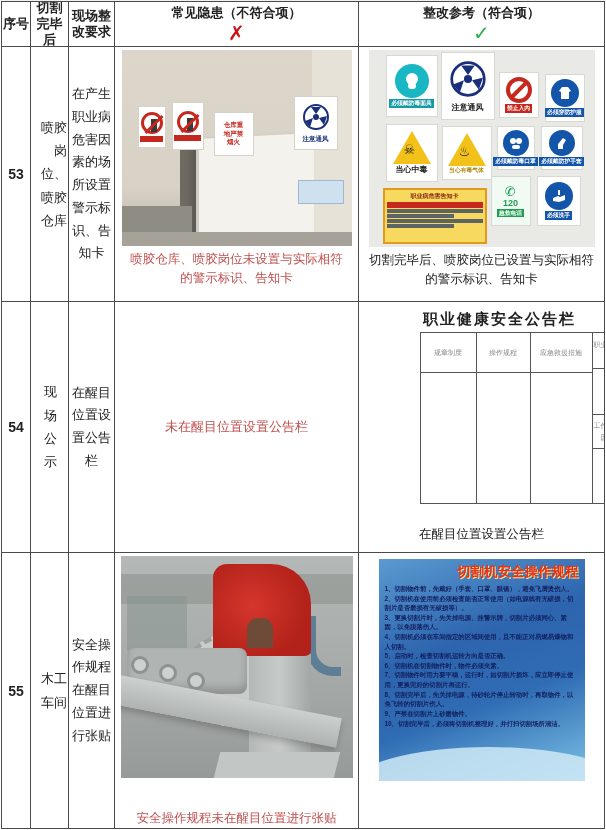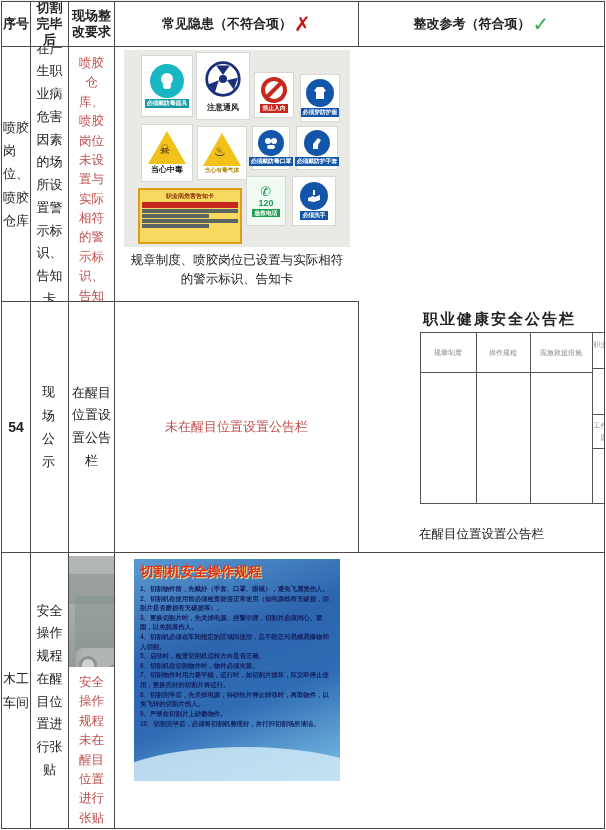--- a/index.html
+++ b/index.html
@@ -10,25 +10,25 @@
   .trow { display:grid; grid-template-columns:29px 38px 46px 244px 1fr; }
   .trow > .cell { border-right:1px solid #4a4a4a; border-bottom:1px solid #4a4a4a; overflow:hidden; }
   .trow > .cell:last-child { border-right:none; }
   .trow.last > .cell { border-bottom:none; }
   .hdr { height:45px; }
   .r53 { height:255px; }
   .r54 { height:251px; }
   .r55 { height:275px; }
   .cell { display:flex; flex-direction:column; align-items:center; justify-content:center; }
   .hcell { font-size:13px; font-weight:bold; text-align:center; line-height:1.25; color:#222; }
-  .hflex { flex-direction:row; gap:2px; }
+  .hflex { flex-direction:column; gap:2px; }
   .xmark { color:#cc1111; font-size:20px; font-weight:bold; line-height:1; }
   .vmark { color:#2fae4e; font-size:20px; font-weight:bold; line-height:1; }
   .numcell { font-size:14px; font-weight:bold; color:#222; }
-  .poscell { font-size:13px; color:#222; text-align:left; line-height:1.8; padding:0 1px; }
+  .poscell { font-size:13px; color:#222; text-align:right; line-height:1.8; padding:0 1px; }
   .onecol { width:1.15em; margin:0 auto; }
   .reqcell { font-size:13px; color:#222; text-align:center; line-height:1.75; padding:0 2px; }
   .imgcell { justify-content:flex-start; }
   .caption { font-size:12.5px; line-height:1.55; text-align:center; padding:0 10px; color:#222; }
   .caption.bad { color:#c0504f;text-align:center; }
   .badtext { font-size:13px; color:#c0504f; text-align:center; }
 
   
   .photoA { position:relative; width:230px; height:196px; margin:3px auto 4px; background:linear-gradient(180deg,#ddd7cb 0%,#d8d2c6 70%,#b9b4aa 100%); overflow:hidden; }
   .photoA .rwall { position:absolute; right:0; top:0; width:40px; height:100%; background:#e6e2d8; }
@@ -91,21 +91,21 @@
   .photoC .gearbox { position:absolute; left:6px; top:92px; width:120px; height:46px; background:#b0b4b2; border-radius:8px; box-shadow:inset 0 -6px 8px rgba(0,0,0,.2); }
   .photoC .gear1,.photoC .gear2,.photoC .gear3 { position:absolute; width:18px; height:18px; border-radius:50%; background:#cdd1cf; border:3px solid #8e9290; }
   .photoC .gear1 { left:10px; top:100px; } .photoC .gear2 { left:38px; top:108px; } .photoC .gear3 { left:66px; top:116px; }
   .photoC .bed { position:absolute; left:-10px; top:140px; width:230px; height:30px; background:linear-gradient(180deg,#ccd0ce,#aeb2b0); transform:rotate(11deg); box-shadow:0 4px 6px rgba(0,0,0,.2); }
   .photoC .base { position:absolute; left:96px; top:196px; width:120px; height:26px; background:#c2c6c4; transform:skewX(-14deg); }
   .photoC .hose { position:absolute; left:186px; top:60px; width:34px; height:60px; border-left:9px solid #5d7e94; border-bottom:9px solid #5d7e94; border-bottom-left-radius:26px; }
 
   
   .poster { position:relative; width:206px; height:222px; margin:6px auto 0; background:linear-gradient(160deg,#5a9ad0 0%,#2d64ae 38%,#2f6cb4 62%,#7cc2e6 100%); overflow:hidden; padding:4px 6px 2px; }
   .poster::after { content:""; position:absolute; left:-30px; bottom:-46px; width:280px; height:80px; background:#cfe9f6; border-radius:50%; opacity:.85; }
-  .ptitle { position:relative; font-size:13.5px; font-weight:bold; color:#e5301c; text-align:left; text-shadow:1px 1px 0 #f7e28a; margin-bottom:3px; z-index:2; }
+  .ptitle { position:relative; font-size:13.5px; font-weight:bold; color:#e5301c; text-align:right; text-shadow:1px 1px 0 #f7e28a; margin-bottom:3px; z-index:2; }
   .pitems { position:relative; z-index:2; }
   .pitem { font-size:6.4px; line-height:1.5; color:#121f5e; font-weight:bold; text-align:left; }
 
   .spacer { flex:1; }
 </style>
 </head>
 <body>
 
 <div class="page">
   <div class="tbl">
@@ -124,20 +124,23 @@
         <span>常见隐患（不符合项）</span>
         <span class="xmark">✗</span>
       </div>
       <div class="cell hcell hflex">
         <span>整改参考（符合项）</span>
         <span class="vmark">✓</span>
       </div>
     </div>
 
     <div class="trow r53">
+      <div class="cell numcell">
+          <span>53</span>
+        </div>
       <div class="cell poscell">
           <span>喷胶岗位、喷胶仓库</span>
         </div>
       <div class="cell reqcell">
           <span>在产生职业病危害因素的场所设置警示标识、告知卡</span>
         </div>
 
       <div class="cell imgcell">
         <div class="photoA">
           <div class="rwall"></div>
@@ -254,21 +257,21 @@
           <div class="scard" style="left:168px; top:126px; width:44px; height:50px;">
             <div class="circ c-blue" style="width:28px; height:28px;">
               <svg width="16" height="16" viewBox="0 0 16 16">
                   <path d="M2 10 l5 -2 2 1 5 -2 v5 l-6 2 -6 -1 Z" fill="#fff"></path>
                   <rect x="7" y="2" width="2" height="5" fill="#fff"></rect>
                 </svg>
             </div>
             <div class="slabel band-blue">必须洗手</div>
           </div>
         </div>
-        <div class="caption">规章制度、喷胶岗位已设置与实际相符的警示标识、告知卡</div>
+        <div class="caption">切割完毕后、喷胶岗位已设置与实际相符的警示标识、告知卡</div>
       </div>
     </div>
 
     <div class="trow r54">
       <div class="cell numcell">
           <span>54</span>
         </div>
       <div class="cell poscell">
           <span class="onecol" style="display:block;">现场公示</span>
         </div>
@@ -303,20 +306,23 @@
               <div class="bfill"></div>
             </div>
           </div>
         </div>
         <div class="spacer"></div>
         <div class="caption" style="margin-bottom:8px;">在醒目位置设置公告栏</div>
       </div>
     </div>
 
     <div class="trow r55 last">
+      <div class="cell numcell">
+          <span>55</span>
+        </div>
       <div class="cell poscell">
           <span>木工车间</span>
         </div>
       <div class="cell reqcell">
           <span>安全操作规程在醒目位置进行张贴</span>
         </div>
 
       <div class="cell imgcell">
         <div class="photoC">
           <div class="bg1"></div>

